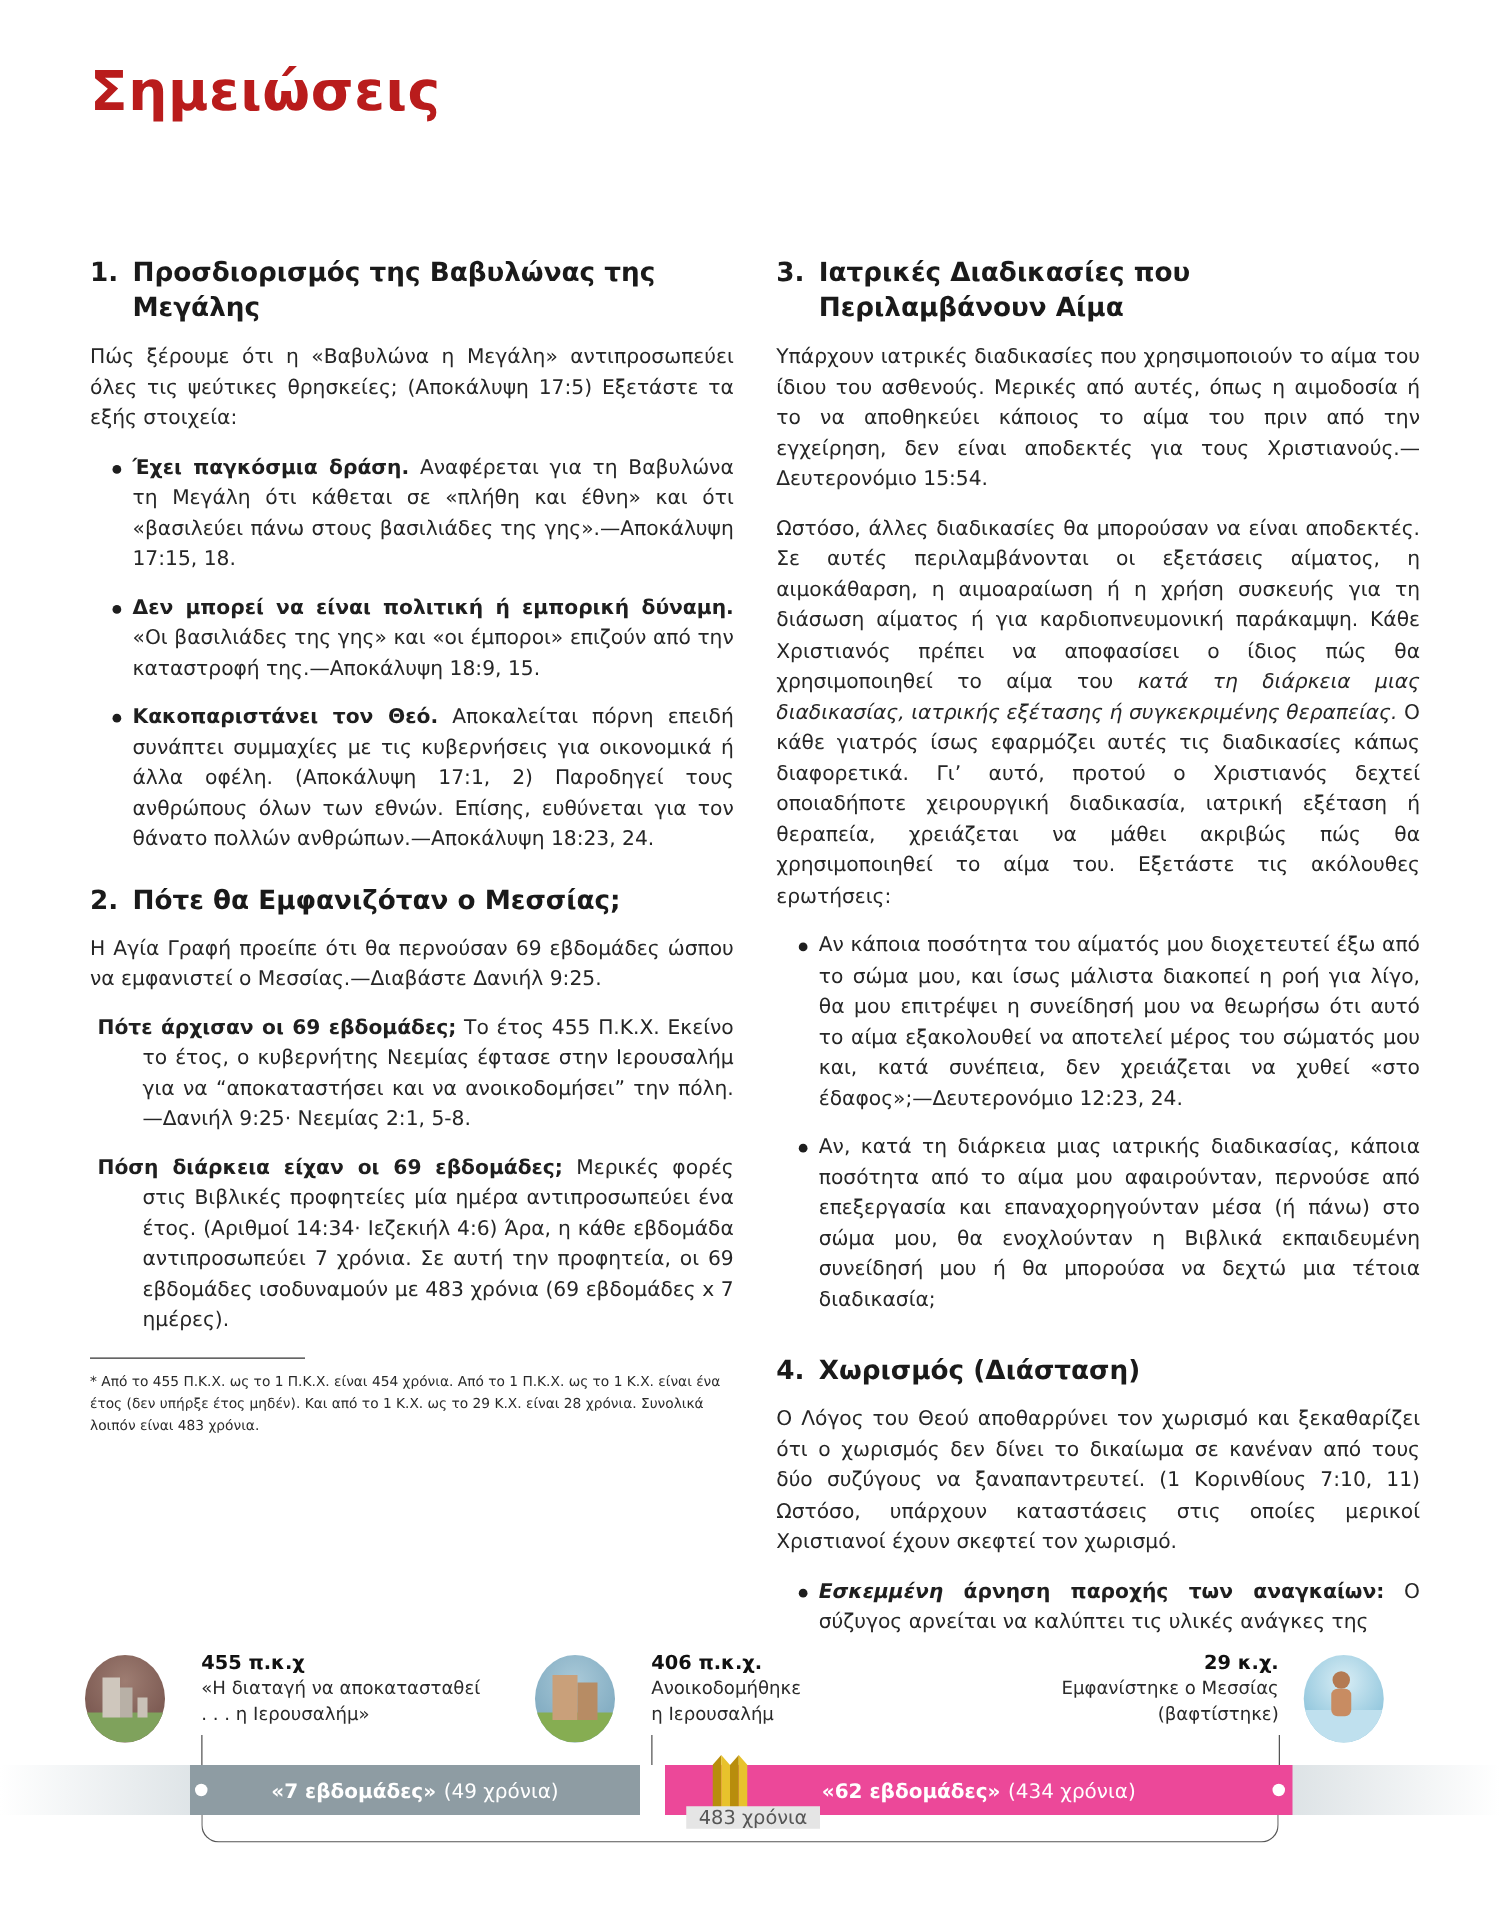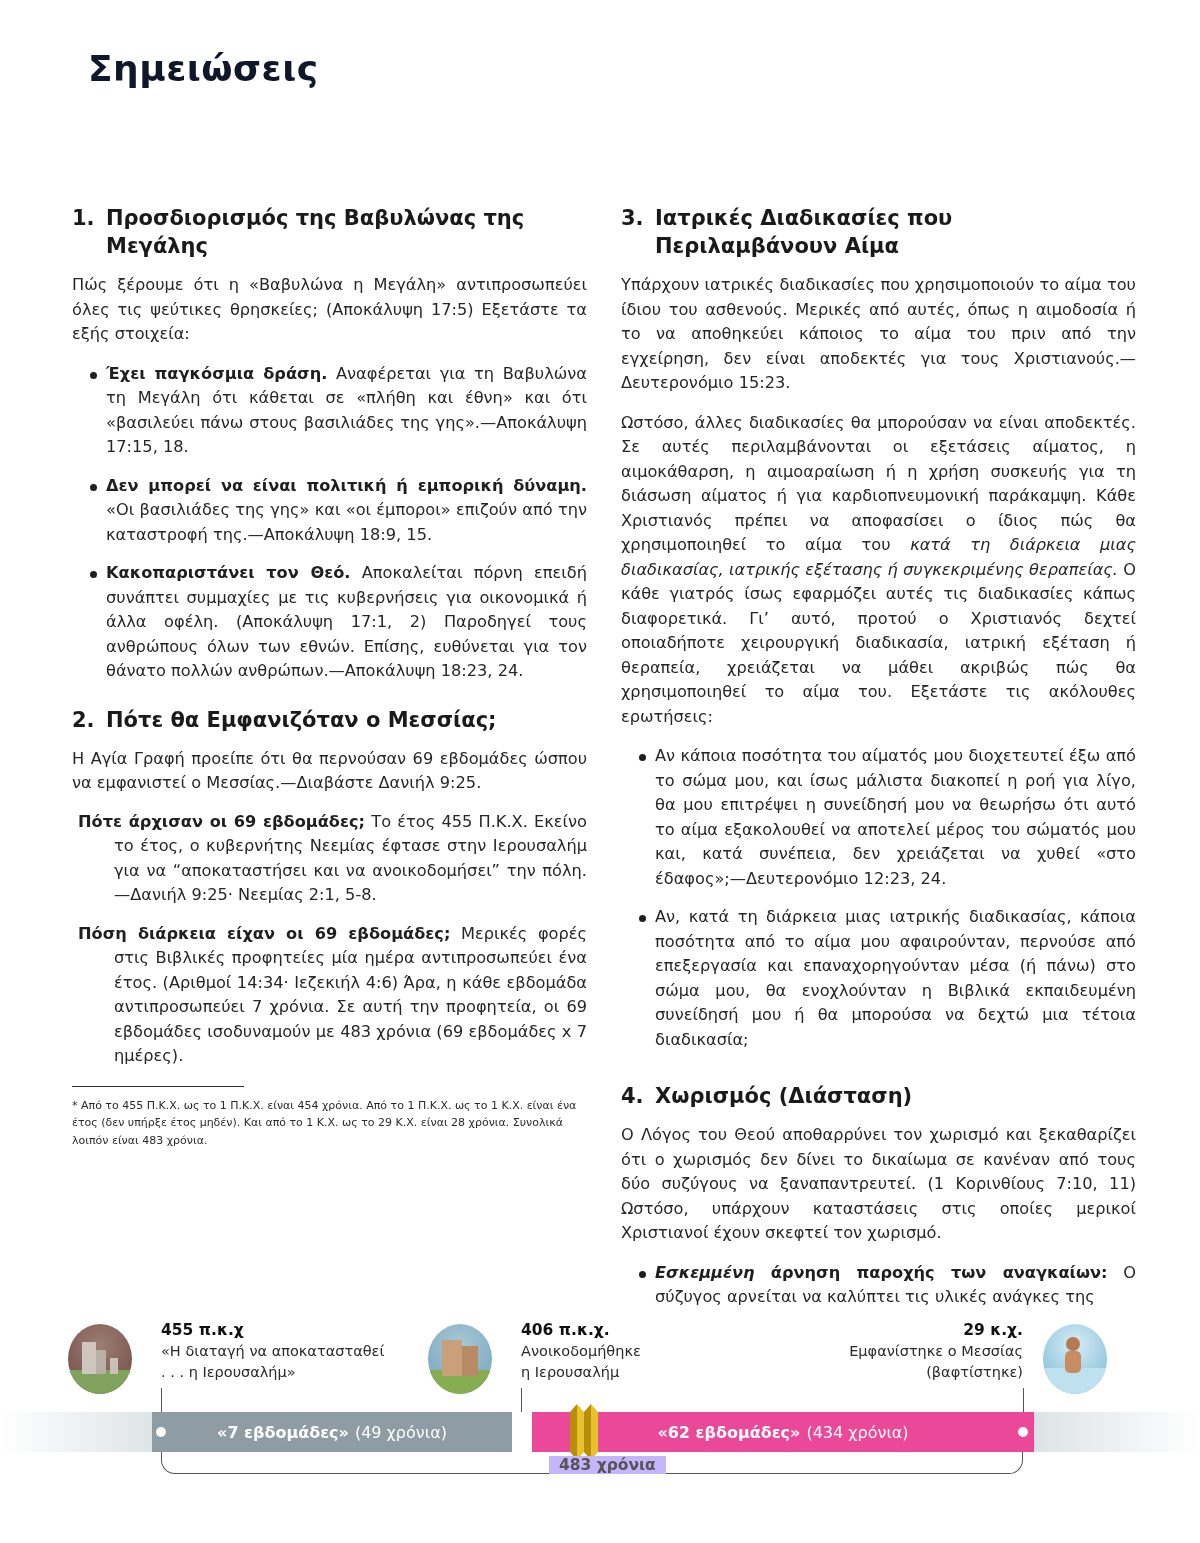--- a/index.html
+++ b/index.html
@@ -1,19 +1,19 @@
 <!DOCTYPE html>
 <html><head>
 <meta charset="utf-8">
 <style>
   * { box-sizing: border-box; margin: 0; padding: 0; }
   html, body { width: 1200px; height: 1543px; background: #ffffff; overflow: hidden; }
   body { font-family: "DejaVu Sans", sans-serif; color: #1e1e1e; position: relative; }
 
-  .page-title { position: absolute; left: 88px; top: 48px; font-size: 36px; font-weight: bold; letter-spacing: 0.5px; color: #0f172a; }
+  .page-title { position: absolute; left: 72px; top: 48px; font-size: 44px; font-weight: bold; letter-spacing: 0.5px; color: #b91c1c; }
 
   .col { position: absolute; top: 204px; }
   .col-left { left: 72px; width: 515px; }
   .col-right { left: 621px; width: 515px; }
 
   .sec-title { font-size: 21px; font-weight: bold; line-height: 28px; color: #1a1a1a; display: flex; }
   .sec-title .num { width: 34px; flex: none; }
   .sec-title .txt { flex: 1; }
 
   p, li, .sub { font-size: 16.2px; line-height: 24.5px; text-align: justify; color: #262626; }
@@ -52,21 +52,21 @@
   .tl-ev1 { left: 161px; }
   .tl-ev2 { left: 521px; }
   .tl-ev3 { right: 177px; text-align: right; }
 
   .tl-pic { position: absolute; top: 24px; width: 64px; height: 70px; border-radius: 50%; overflow: hidden; }
   .pic1 { left: 68px; background: radial-gradient(circle at 50% 30%, #9e7d72 0%, #7f5d55 60%); }
   .pic2 { left: 428px; background: radial-gradient(circle at 50% 30%, #a9c9d8 0%, #86afc4 60%); }
   .pic3 { left: 1043px; background: radial-gradient(circle at 50% 30%, #d8edf5 0%, #8fc5dc 70%); }
 
   .tl-bracket { position: absolute; left: 161px; top: 152px; width: 862px; height: 22px; border: 1.5px solid #555; border-top: none; border-radius: 0 0 14px 14px; }
-  .tl-total { position: absolute; left: 549px; top: 156px; padding: 0 10px; background: #c4b5fd; font-size: 15.5px; font-weight: bold; color: #555; }
+  .tl-total { position: absolute; left: 549px; top: 145px; padding: 0 10px; background: #e5e5e5; font-size: 15.5px; font-weight: normal; color: #555; }
 </style>
 </head>
 <body>
 
 <h1 class="page-title">Σημειώσεις</h1>
 
 <div class="col col-left">
 
   <section>
     <h2 class="sec-title">
@@ -94,21 +94,21 @@
   </section>
 </div>
 
 <div class="col col-right">
 
   <section>
     <h2 class="sec-title">
       <span class="num">3.</span>
       <span class="txt">Ιατρικές Διαδικασίες που Περιλαμβάνουν Αίμα</span>
     </h2>
-    <p class="after-title">Υπάρχουν ιατρικές διαδικασίες που χρησιμοποιούν το αίμα του ίδιου του ασθενούς. Μερικές από αυτές, όπως η αιμοδοσία ή το να αποθηκεύει κάποιος το αίμα του πριν από την εγχείρηση, δεν είναι αποδεκτές για τους Χριστιανούς.—Δευτερονόμιο 15:23.</p>
+    <p class="after-title">Υπάρχουν ιατρικές διαδικασίες που χρησιμοποιούν το αίμα του ίδιου του ασθενούς. Μερικές από αυτές, όπως η αιμοδοσία ή το να αποθηκεύει κάποιος το αίμα του πριν από την εγχείρηση, δεν είναι αποδεκτές για τους Χριστιανούς.—Δευτερονόμιο 15:54.</p>
     <p><span>Ωστόσο, άλλες διαδικασίες θα μπορούσαν να είναι αποδεκτές. Σε αυτές περιλαμβάνονται οι εξετάσεις αίματος, η αιμοκάθαρση, η αιμοαραίωση ή η χρήση συσκευής για τη διάσωση αίματος ή για καρδιοπνευμονική παράκαμψη. Κάθε Χριστιανός πρέπει να αποφασίσει ο ίδιος πώς θα χρησιμοποιηθεί το αίμα του </span><i>κατά τη διάρκεια μιας διαδικασίας, ιατρικής εξέτασης ή συγκεκριμένης θεραπείας.</i><span> Ο κάθε γιατρός ίσως εφαρμόζει αυτές τις διαδικασίες κάπως διαφορετικά. Γι’ αυτό, προτού ο Χριστιανός δεχτεί οποιαδήποτε χειρουργική διαδικασία, ιατρική εξέταση ή θεραπεία, χρειάζεται να μάθει ακριβώς πώς θα χρησιμοποιηθεί το αίμα του. Εξετάστε τις ακόλουθες ερωτήσεις:</span></p>
     <ul class="bullets">
       <li>Αν κάποια ποσότητα του αίματός μου διοχετευτεί έξω από το σώμα μου, και ίσως μάλιστα διακοπεί η ροή για λίγο, θα μου επιτρέψει η συνείδησή μου να θεωρήσω ότι αυτό το αίμα εξακολουθεί να αποτελεί μέρος του σώματός μου και, κατά συνέπεια, δεν χρειάζεται να χυθεί «στο έδαφος»;—Δευτερονόμιο 12:23, 24.</li>
       <li>Αν, κατά τη διάρκεια μιας ιατρικής διαδικασίας, κάποια ποσότητα από το αίμα μου αφαιρούνταν, περνούσε από επεξεργασία και επαναχορηγούνταν μέσα (ή πάνω) στο σώμα μου, θα ενοχλούνταν η Βιβλικά εκπαιδευμένη συνείδησή μου ή θα μπορούσα να δεχτώ μια τέτοια διαδικασία;</li>
     </ul>
   </section>
 
   <section class="gap-section-l">
     <h2 class="sec-title">
       <span class="num">4.</span>

